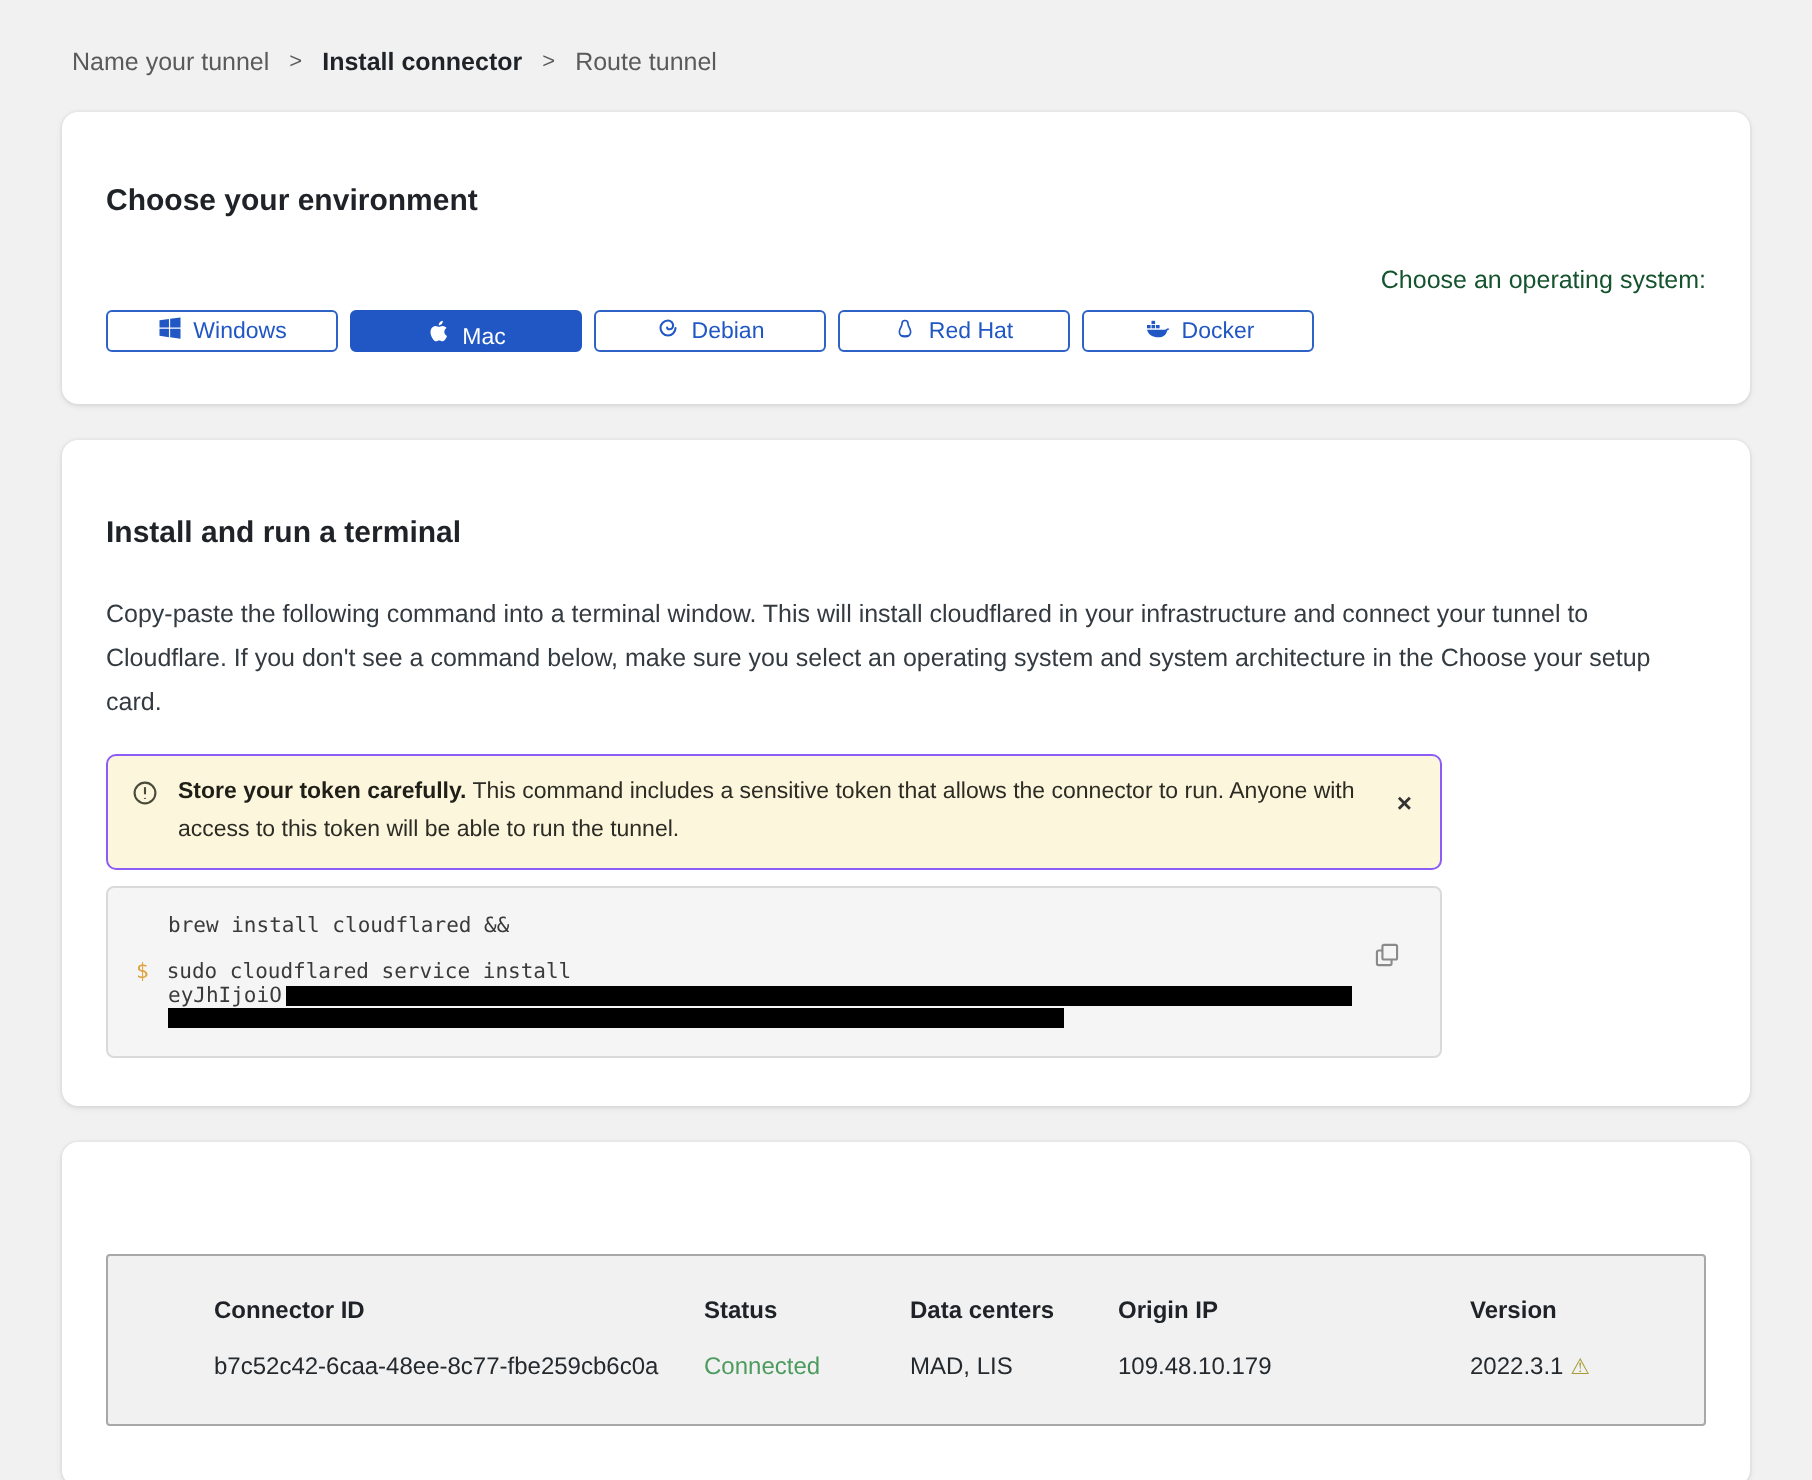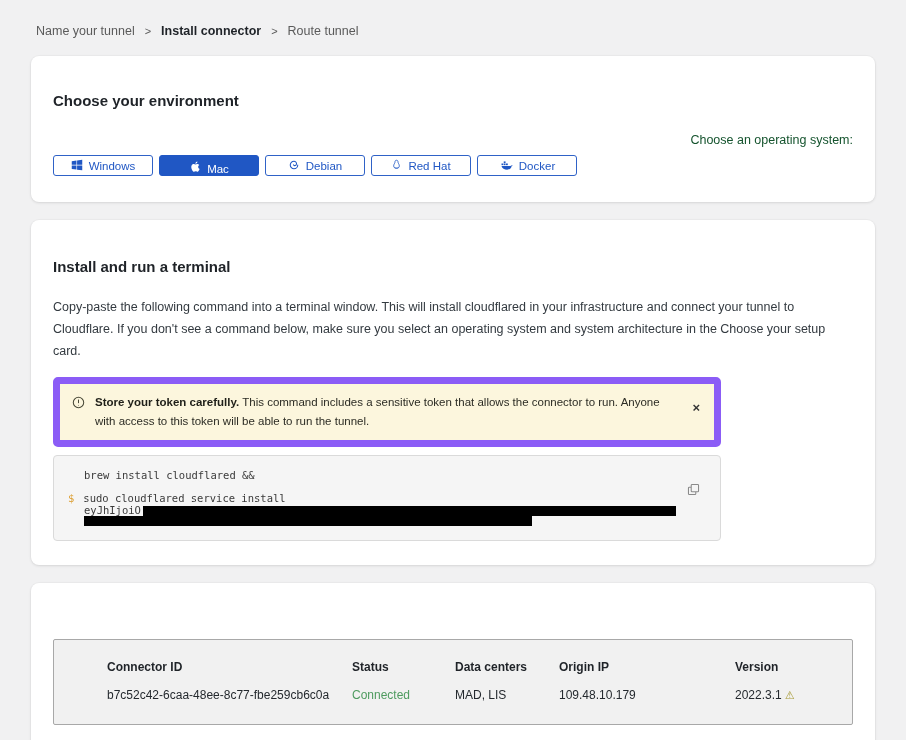--- a/index.html
+++ b/index.html
@@ -26,36 +26,36 @@
     margin-top:18px;
     padding:32px 22px 24px 22px;
   }
   .card:first-of-type { margin-top:28px; }
   .card-title { font-size:15px; font-weight:bold; color:#1f2328; }
 
   
   .os-label { margin-top:24px; font-size:12.5px; color:#14532d;text-align:right; }
   .os-row { margin-top:8px; display:flex; gap:6px; }
   .os-btn {
-    width:100px; height:21px;
+    width:116px; height:21px;
     border:1px solid #2f62c7; border-radius:3px;
     background:#fff; color:#2057c4;
     font-size:11.5px; font-family:"Liberation Sans", sans-serif;
     display:flex; align-items:center; justify-content:center; gap:6px;
     cursor:pointer;
   }
   .os-btn.selected { background:#2057c4; color:#fff; border-color:#2057c4;align-items:flex-end; }
   .os-btn svg { flex:0 0 auto; }
 
   
   .desc { margin-top:22px; font-size:12.5px; line-height:1.75; color:#333a40; max-width:810px; }
 
   .warn-banner {
     margin-top:14px; width:668px;
-    background:#fcf6dd; border:7px solid #8b5cf6; border-radius:5px;
+    background:#fcf6dd; border:1px solid #8b5cf6; border-radius:5px;
     padding:9px 12px 9px 12px;
     display:flex; gap:10px; align-items:flex-start;
     font-size:11.5px; line-height:1.65; color:#2c2c24;
   }
   .warn-icon { margin-top:3px; flex:0 0 auto; }
   .warn-text { flex:1 1 auto; }
   .warn-text b { color:#1f1f18; }
   .warn-close { flex:0 0 auto; border:none; background:none; font-size:13px; font-weight:bold; color:#333; cursor:pointer; margin:8px 2px 0 6px; line-height:1; }
 
   .code-block {

